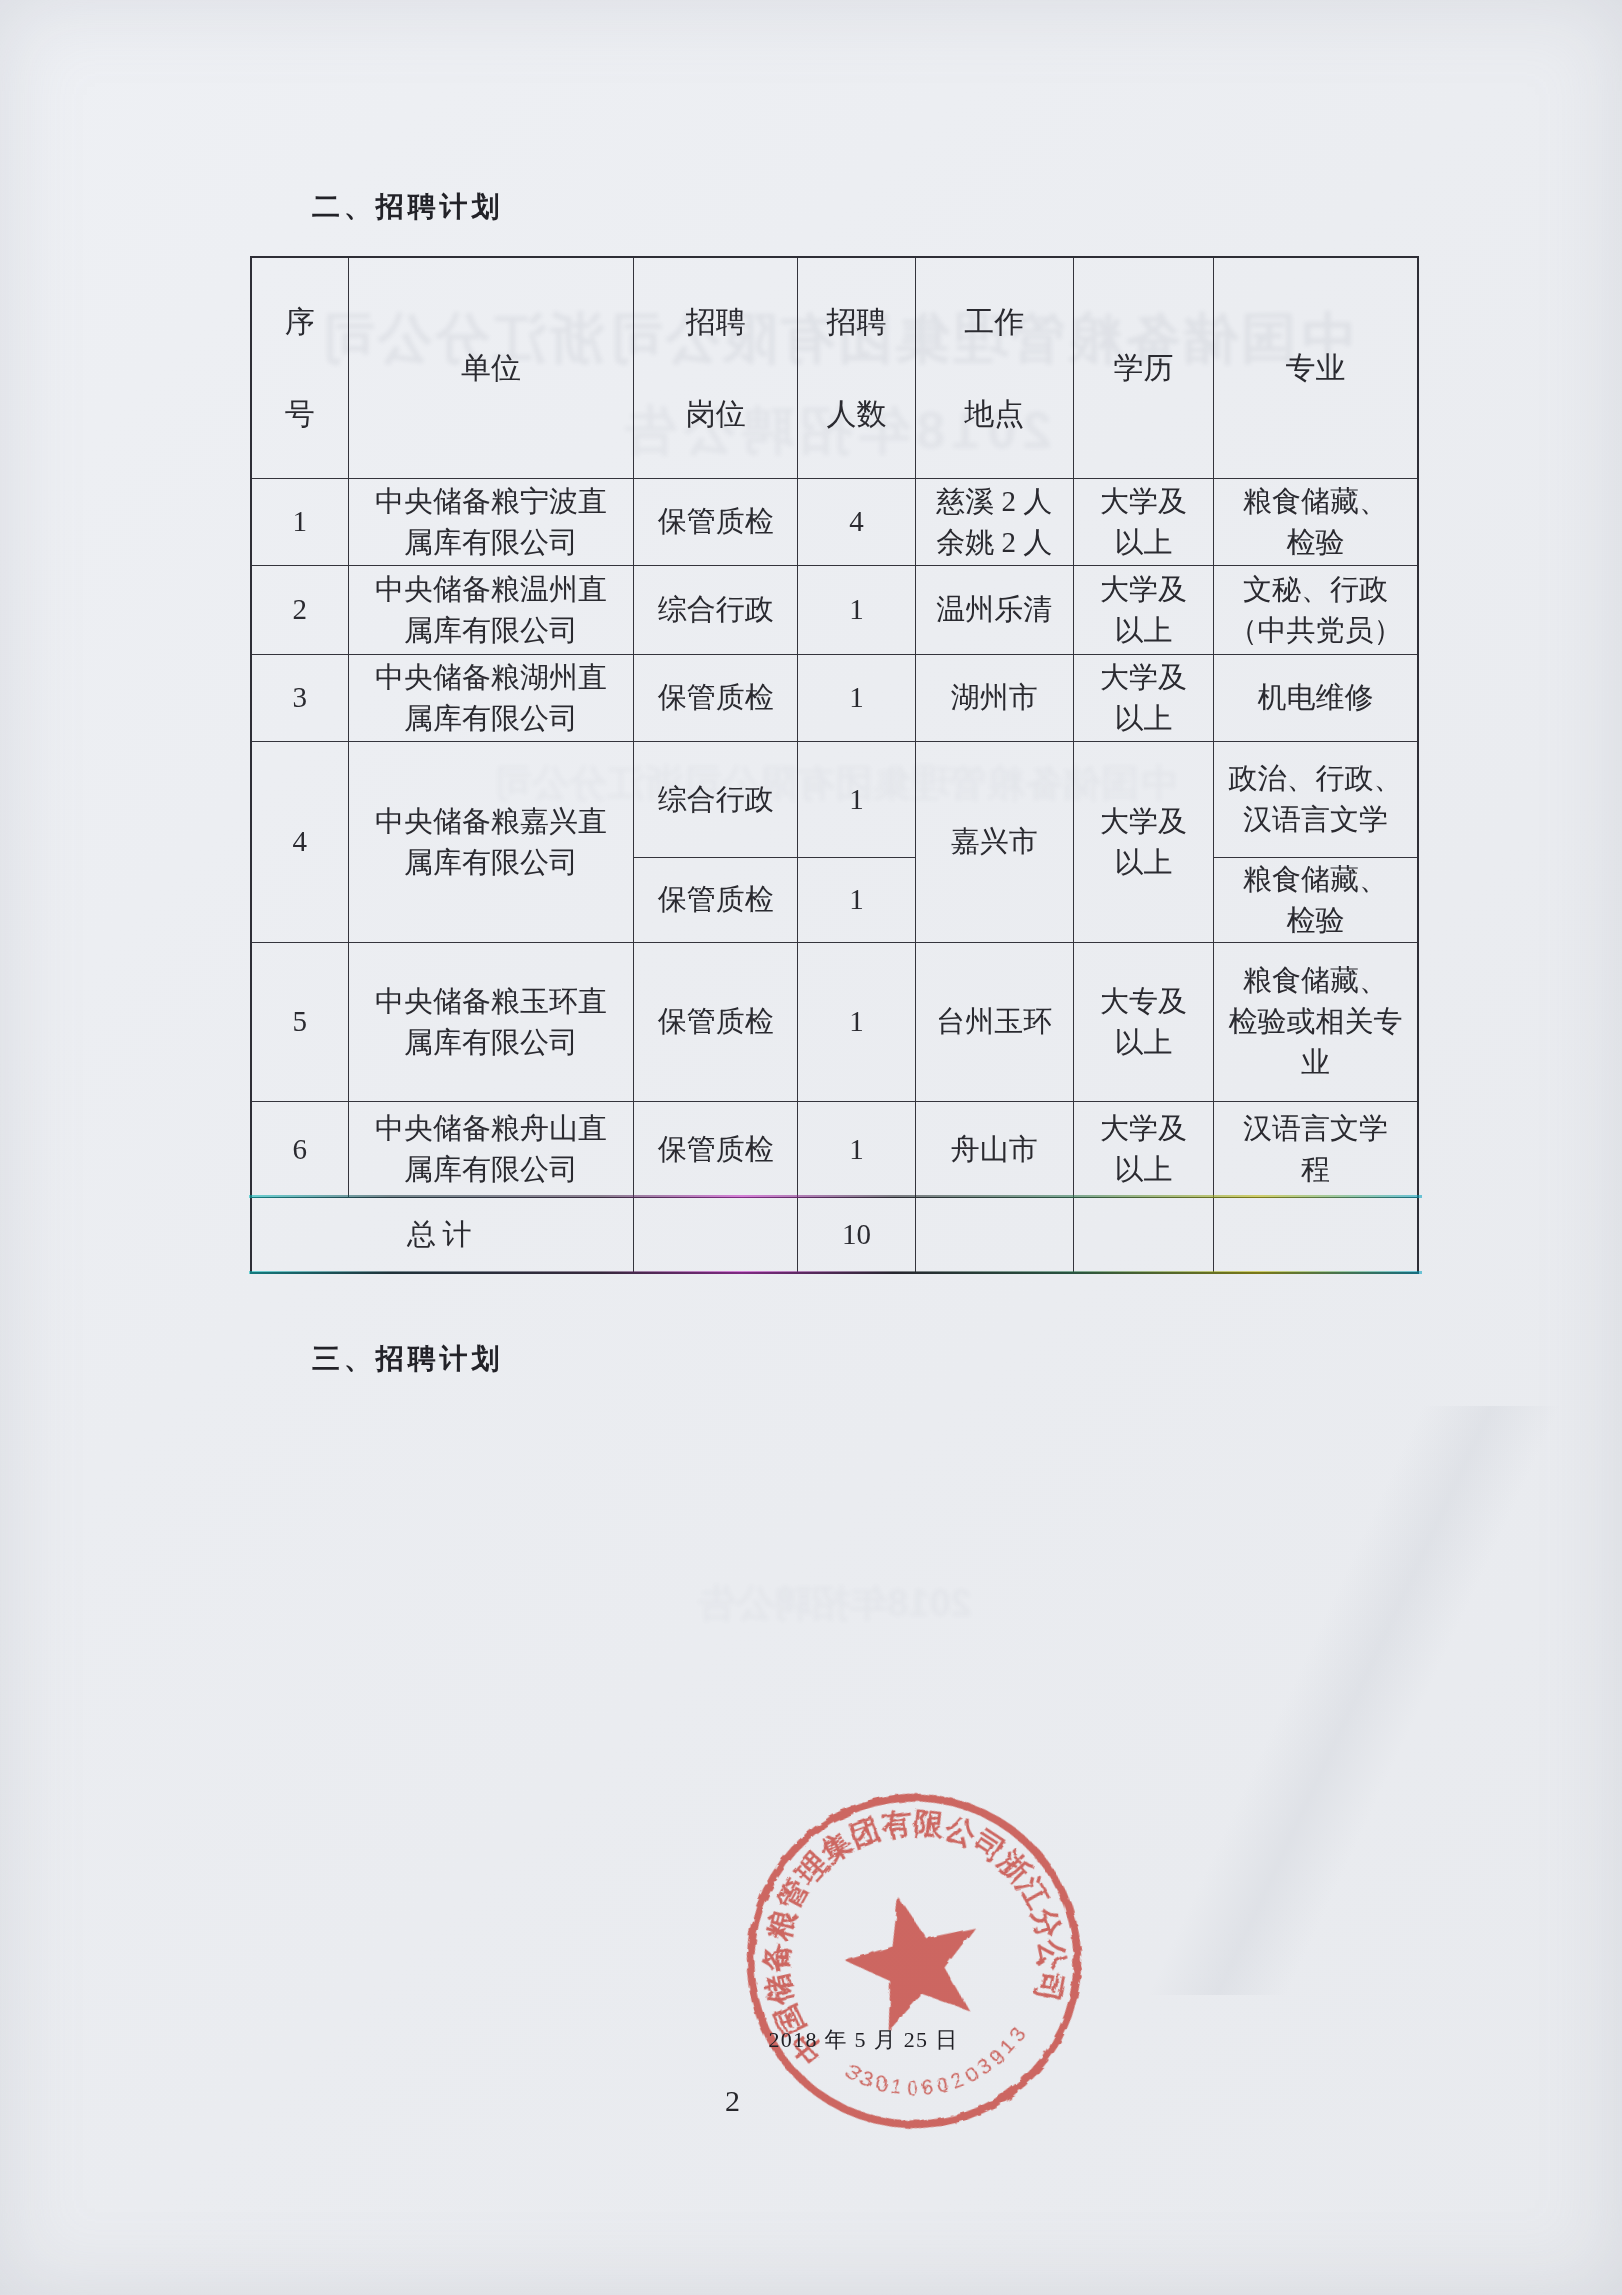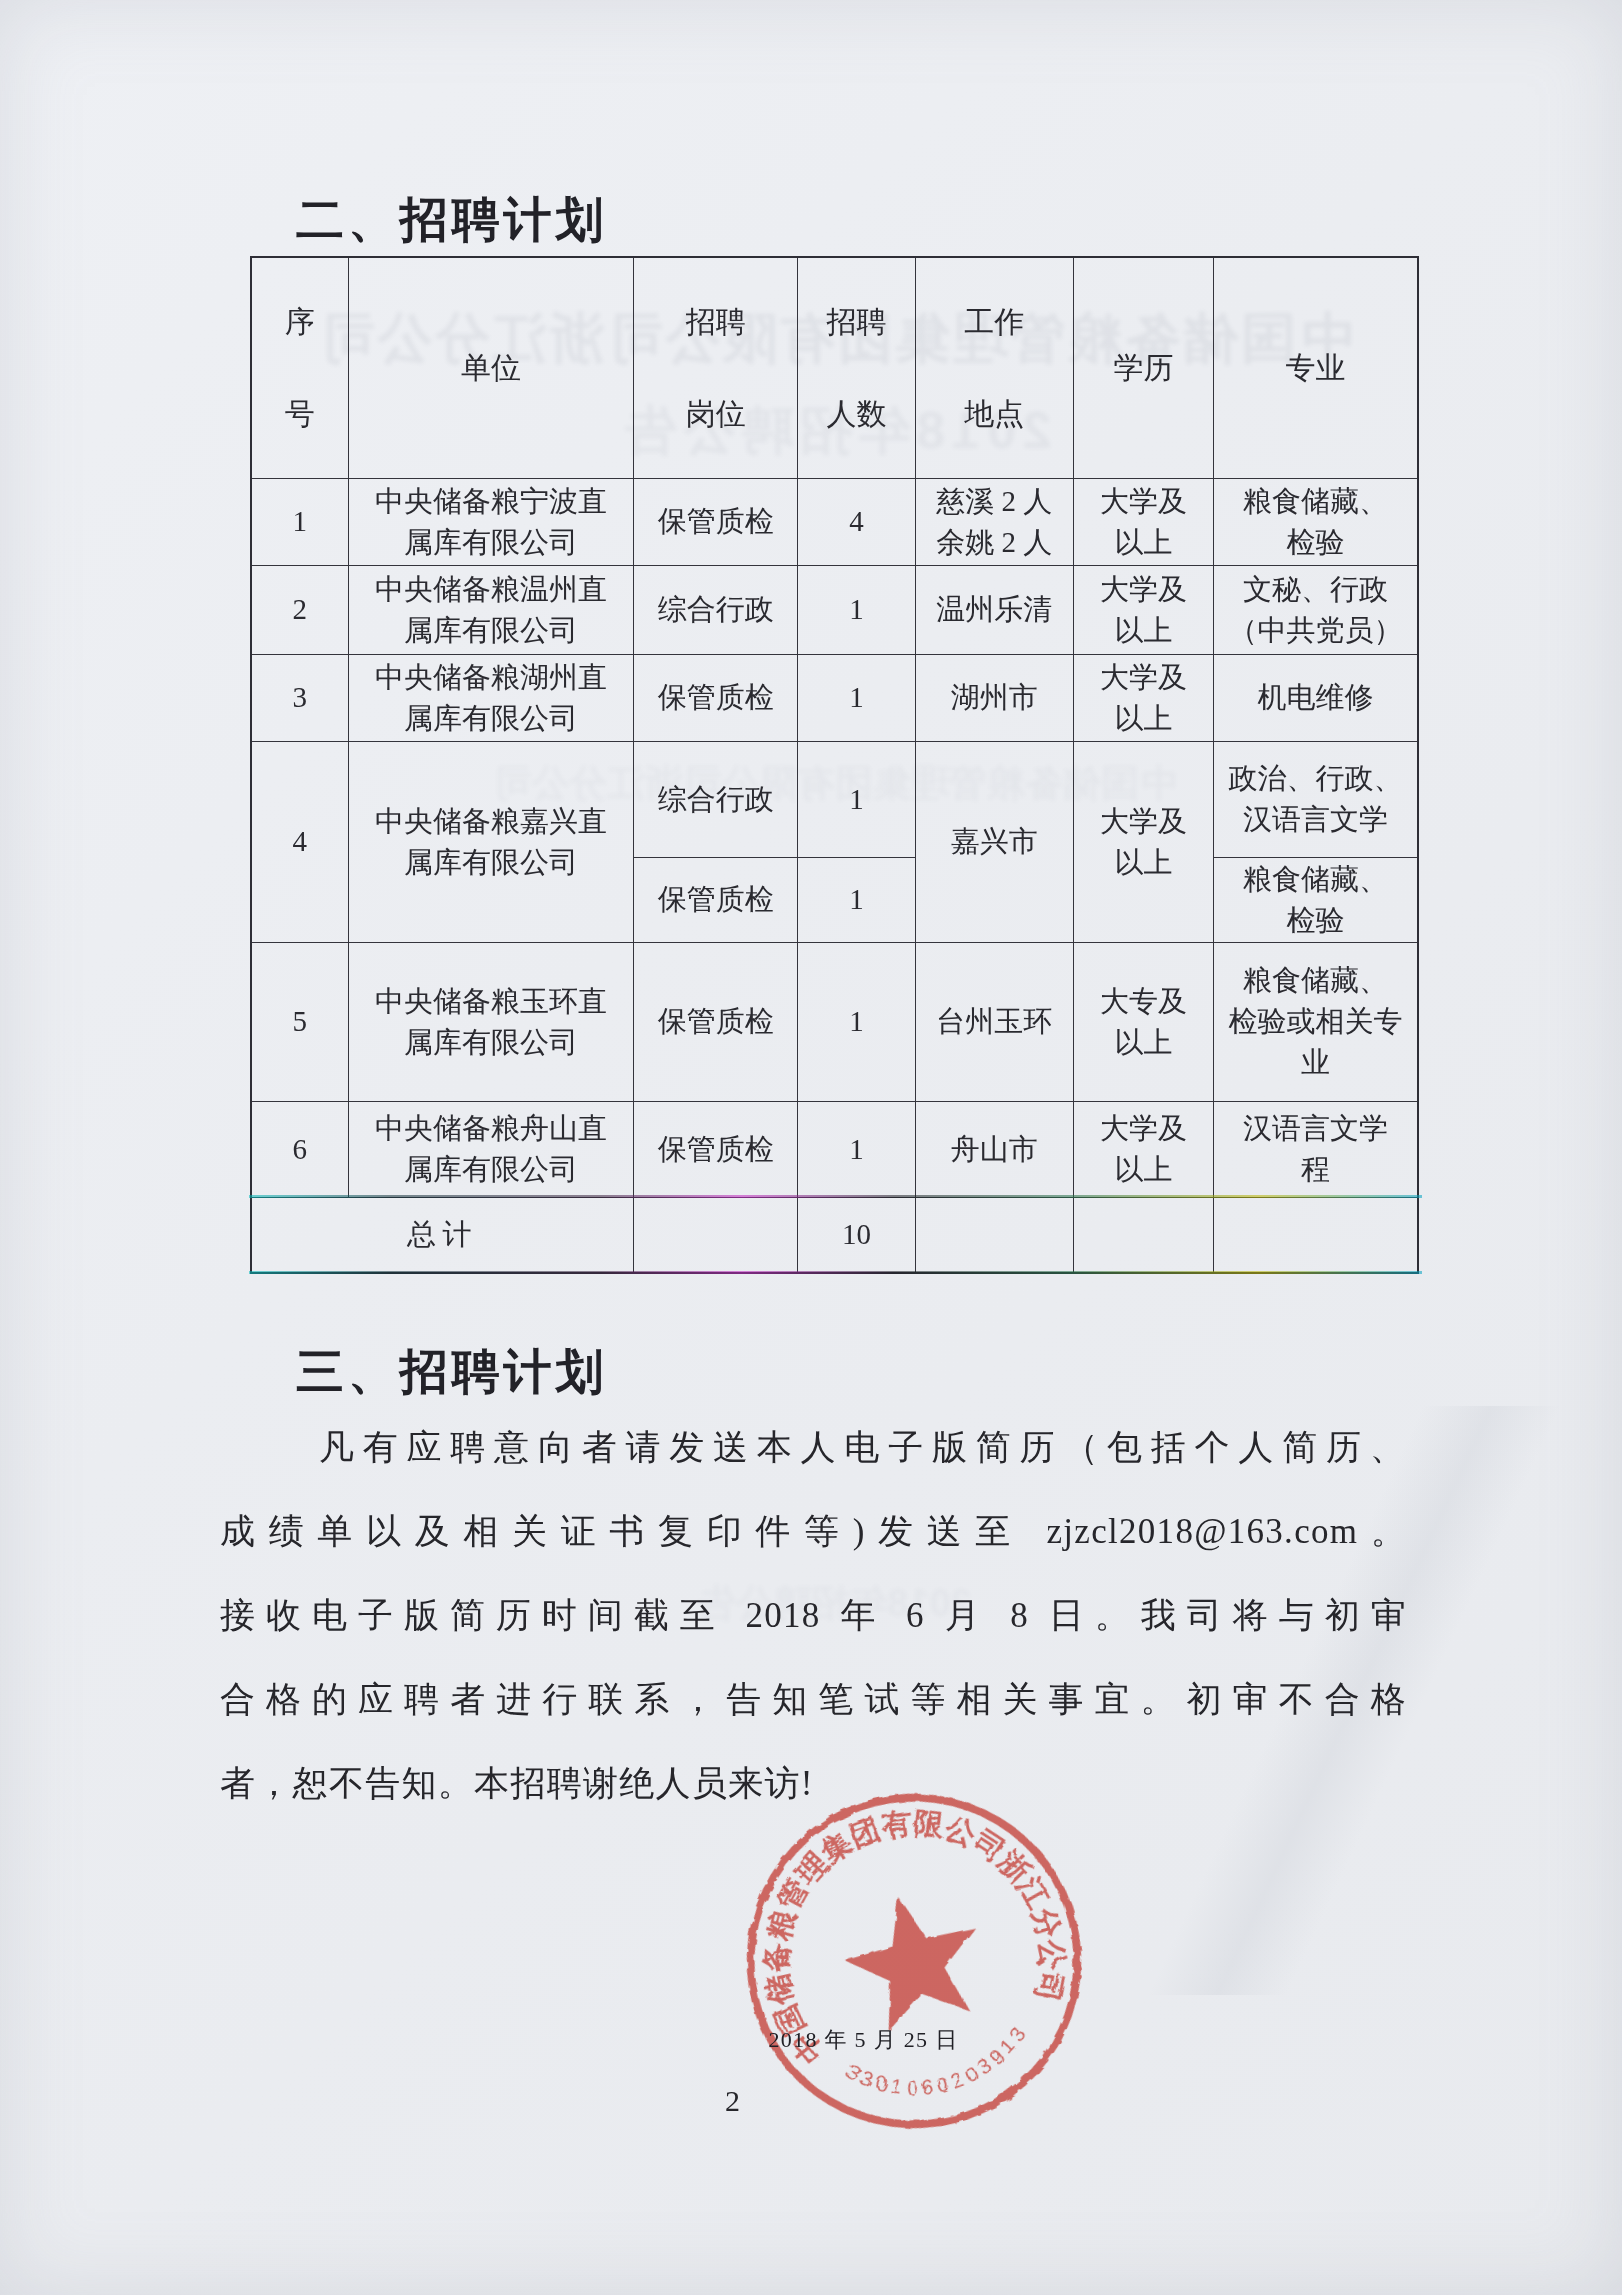--- a/index.html
+++ b/index.html
@@ -5,21 +5,21 @@
   html,body{margin:0;padding:0;background:#d8dade;}
   #paper{
     position:relative;width:1622px;height:2295px;overflow:hidden;
     background:linear-gradient(135deg,#eef0f4 0%,#ebedf1 40%,#e8eaee 100%);
     color:#26262b;font-family:"Liberation Serif",serif;
     box-shadow:inset 0 0 79px rgba(160,165,175,.25);
   }
   
   .heading{
     position:absolute;font-family:"Liberation Sans",sans-serif;
-    font-weight:700;font-size:48px;color:#222228;letter-spacing:3.9px;white-space:nowrap;
+    font-weight:700;font-size:28px;color:#222228;letter-spacing:3.9px;white-space:nowrap;margin-left:16px;
   }
   #plan-heading{left:296px;top:188px;}
   #method-heading{left:296px;top:1340px;}
   
   #plan-table{
     position:absolute;left:250px;top:256px;width:1169px;
     border-collapse:collapse;table-layout:fixed;z-index:1;
   }
   #plan-table th,#plan-table td{
     border:1.3px solid #34343c;text-align:center;vertical-align:middle;
@@ -196,27 +196,20 @@
       <td></td>
       <td></td>
       <td></td>
     </tr>
   </tbody>
     </table>
   <div class="rainbow" id="fringe-row6"></div>
   <div class="rainbow" id="fringe-bottom"></div>
 
   <div class="heading" id="method-heading">三、招聘计划</div>
-  <div id="method-para">
-    <div class="pline indent">凡有应聘意向者请发送本人电子版简历（包括个人简历、</div>
-    <div class="pline">成绩单以及相关证书复印件等)发送至 zjzcl2018@163.com。</div>
-    <div class="pline">接收电子版简历时间截至 2018 年 6 月 8 日。我司将与初审</div>
-    <div class="pline">合格的应聘者进行联系，告知笔试等相关事宜。初审不合格</div>
-    <div class="pline last">者，恕不告知。本招聘谢绝人员来访!</div>
-  </div>
 
   <svg id="official-seal" viewBox="0 0 560 560">
     <defs>
       <filter id="rough" x="-10%" y="-10%" width="120%" height="120%">
         <feTurbulence type="fractalNoise" baseFrequency="0.06" numOctaves="2" result="n"></feTurbulence>
         <feDisplacementMap in="SourceGraphic" in2="n" scale="7"></feDisplacementMap>
       </filter>
       <path id="arcTop" d="M 103.3 362.4 A 195 195 0 1 1 456.7 362.4" fill="none"></path>
       <path id="arcBottom" d="M 102.5 382.5 A 205 205 0 0 0 457.5 382.5" fill="none"></path>
     </defs>

